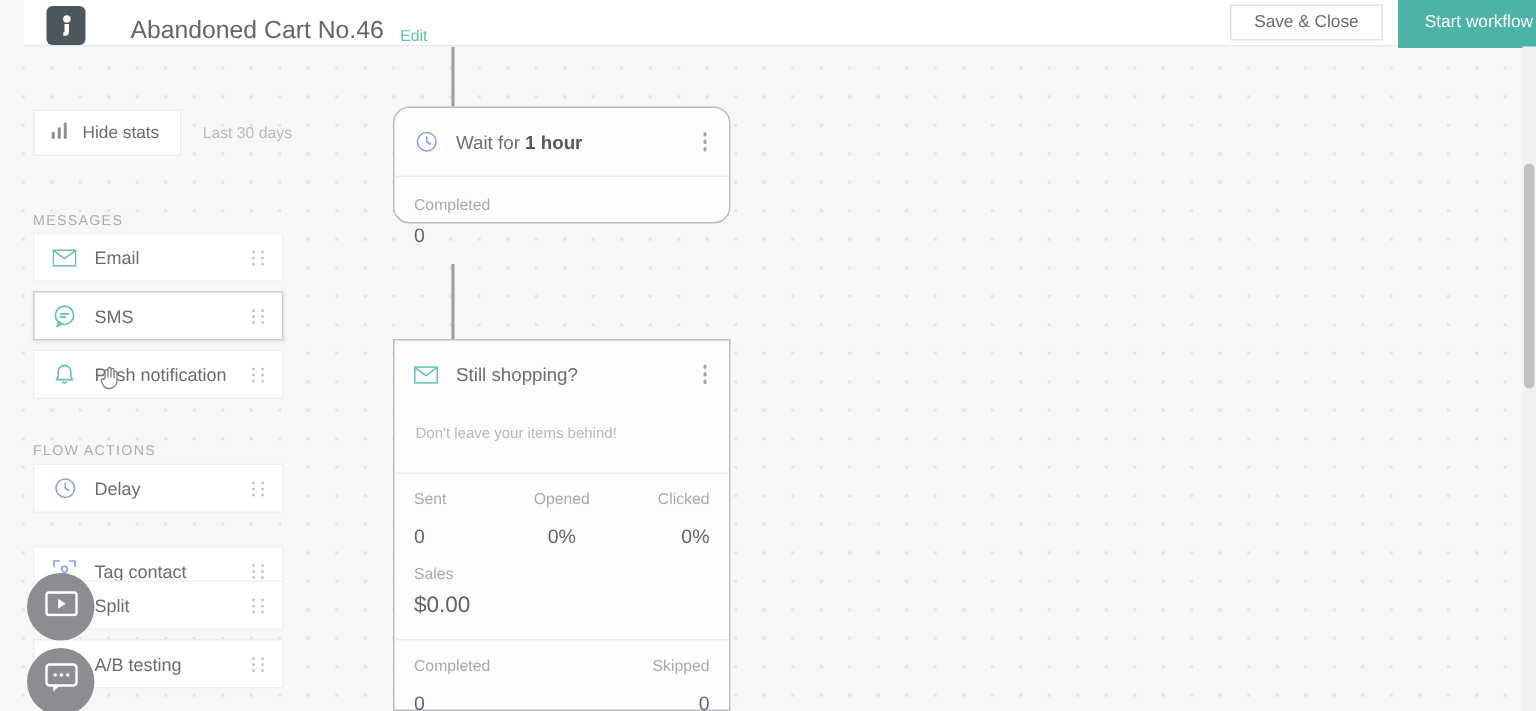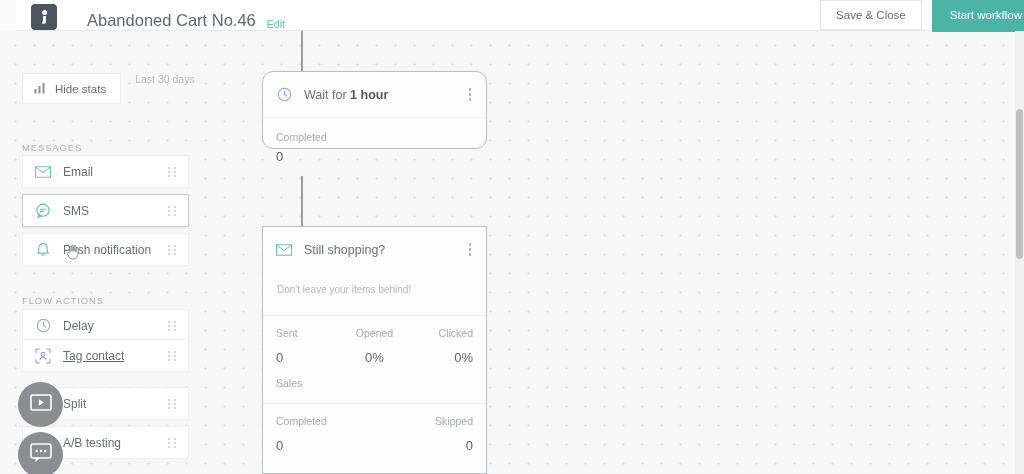--- a/index.html
+++ b/index.html
@@ -33,21 +33,21 @@
   }
   #edit-link {
     margin-left: 11px; font-size: 10.5px; color: #63c0b4;
     cursor: pointer;
   }
   #header-actions {
     margin-left: auto; display: flex; align-items: center;
     height: 100%;
   }
   #save-close {
-    height: 30px; padding: 5px 15px;
+    height: 24px; padding: 5px 15px;
     background: #fff; border: 1px solid #e2e4e6;
     font-size: 11.5px; color: #676c73; cursor: pointer;
     font-family: inherit;
     display: flex; align-items: center;
   }
   #start-workflow {
     height: 33px; padding: 0 18px; margin-left: 10px;
     background: #4cb3a6; border: none; color: #fff;
     font-size: 11.5px; cursor: pointer; font-family: inherit;
     display: flex; align-items: center;
@@ -72,21 +72,21 @@
   }
 
   
   #sidebar {
     position: absolute; top: 0; left: 0;
     width: 232px; height: 443px;
     z-index: 20;
   }
   #stats-bar {
     position: absolute; top: 42px; left: 22px;
-    display: flex; 
+    display: flex; align-items: center;
   }
   #hide-stats {
     height: 31px; padding: 0 14px 0 11px;
     background: #fff; border: 1px solid #ebecee;
     display: flex; align-items: center; gap: 9px;
     font-size: 11.5px; color: #676c73; cursor: pointer;
   }
   #last-days {
     margin-left: 14px; font-size: 10.5px; color: #b6b9bd;
     cursor: pointer;
@@ -287,20 +287,21 @@
       <div class="stat-col c">
           <div class="stat-value">0%</div>
         </div>
       <div class="stat-col r">
           <div class="stat-value">0%</div>
         </div>
     </div>
 
     <div style="padding:12px 13px 14px;">
       <div class="stat-label">Sales</div>
+      <div class="stat-value" style="font-size:15px;">$0.00</div>
     </div>
 
     <div class="card-divider"></div>
     <div class="footer-row">
       <div class="stat-col">
           <div class="stat-label">Completed</div>
         </div>
       <div class="stat-col r">
           <div class="stat-label">Skipped</div>
         </div>
@@ -401,21 +402,21 @@
       <span class="grip">
           <i></i>
           <i></i>
           <i></i>
           <i></i>
           <i></i>
           <i></i>
         </span>
     </div>
 
-    <div class="palette-item" style="top:308px;text-decoration:underline;">
+    <div class="palette-item" style="top:333px;">
       <span class="pi-icon">
         <svg width="16" height="16" viewBox="0 0 16 16">
           <path d="M1 4.6 V1 h3.6 M11.4 1 H15 v3.6 M15 11.4 V15 h-3.6 M4.6 15 H1 v-3.6" fill="none" stroke="#8e9ee0" stroke-width="1.1" stroke-linecap="round"></path>
           <circle cx="8" cy="6.4" r="1.9" fill="none" stroke="#8e9ee0" stroke-width="1.1"></circle>
           <path d="M4.9 11.8 a3.2 3.2 0 0 1 6.2 0" fill="none" stroke="#8e9ee0" stroke-width="1.1"></path>
         </svg>
       </span>
       <span class="pi-label">Tag contact</span>
       <span class="grip">
           <i></i>

